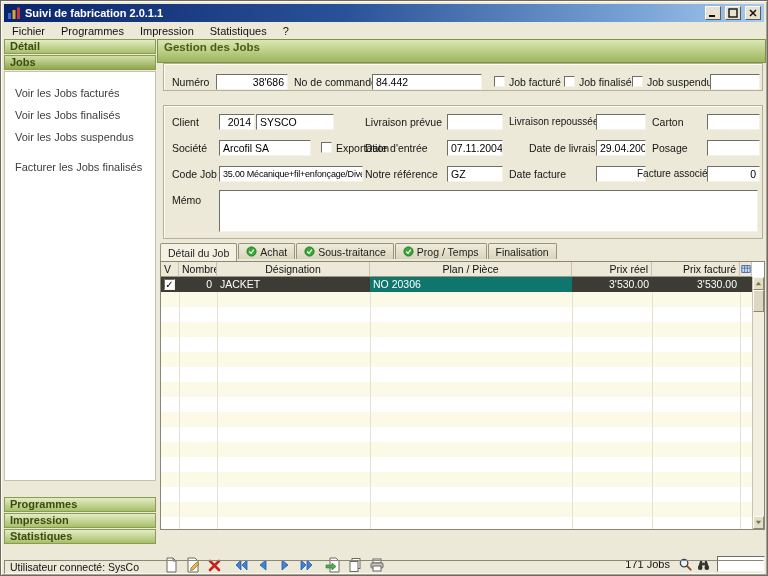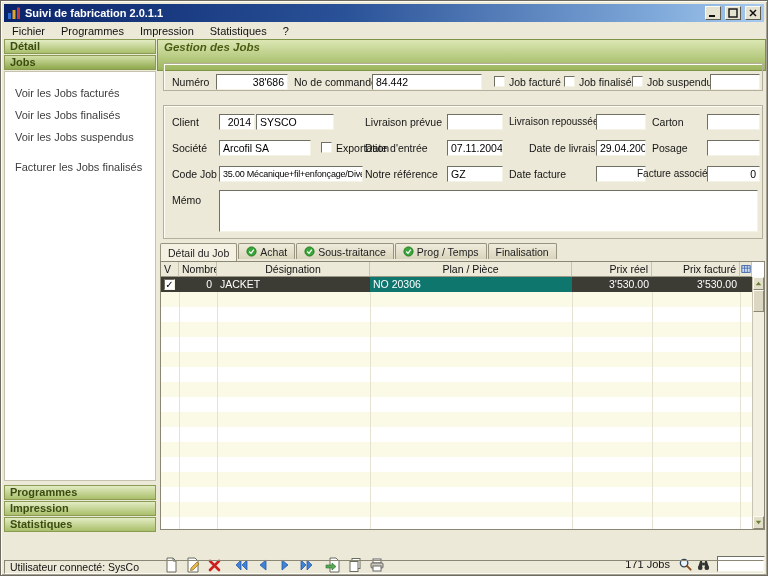--- a/index.html
+++ b/index.html
@@ -7,25 +7,25 @@
 body{width:768px;height:576px;background:#c0bdb0}
 #win{position:relative;width:768px;height:576px;background:#ece9d8;border:1px solid #6e6c60;box-shadow:inset 1px 1px 0 #fdfcf5,inset -1px -1px 0 #a5a295}
 .titlebar{position:absolute;left:3px;top:3px;width:760px;height:18px;background:linear-gradient(90deg,#0a246a 0%,#2a5298 45%,#7da7d8 85%,#a6caf0 100%);display:flex;align-items:center;gap:4px;padding:0 3px;color:#fff;font-size:11px;font-weight:bold}
 .titlebar .t{flex:1;white-space:nowrap}
 .wbtn{width:16px;height:14px;background:#e6e2d2;border:1px solid;border-color:#fbfaf3 #5f5d52 #5f5d52 #fbfaf3;display:flex;align-items:center;justify-content:center}
 .menubar{position:absolute;left:3px;top:22px;width:760px;height:15px;display:flex;align-items:center;font-size:11px;color:#111}
 .menu-item{padding:1px 8px;cursor:default}
 .sidebar{position:absolute;left:3px;top:38px;width:152px;height:520px}
 .shead{height:15px;margin-bottom:1px;background:linear-gradient(#e3ecc4,#a9bf6a);border:1px solid #8a9c54;font-size:11px;font-weight:bold;color:#3b4c10;line-height:13px;padding-left:5px;cursor:default}
 .shead.active{background:linear-gradient(#d3e0a8,#8fa84c)}
-.spanel{height:410px;background:#fff;border:1px solid #c6c2b0;padding-top:10px;margin-bottom:4px}
+.spanel{height:410px;background:#fff;border:1px solid #c6c2b0;padding-top:10px;margin-bottom:16px}
 .sitem{font-size:11px;color:#3d3d3d;padding:5px 10px;cursor:default;white-space:nowrap}
 .sitem.gap{margin-top:8px}
 .main{position:absolute;left:156px;top:38px;width:609px;height:520px}
-.mhead{position:absolute;left:0;top:0;width:609px;height:32px;background:linear-gradient(#dce7b4,#9cb65c);border:1px solid #7e9348;font-size:11.5px;font-style:italic;font-weight:bold;color:#4a5c12;line-height:14px;padding-left:6px}
+.mhead{position:absolute;left:0;top:0;width:609px;height:24px;background:linear-gradient(#dce7b4,#9cb65c);border:1px solid #7e9348;font-size:11.5px;font-weight:bold;color:#4a5c12;line-height:14px;padding-left:6px}
 .gbox{position:absolute;border:1px solid #b3af9c;box-shadow:inset 1px 1px 0 #fffef4}
 .flabel{position:absolute;font-size:10.5px;color:#151515;white-space:nowrap}
 .flabel.sm{font-size:10px}
 .finput{position:absolute;height:16px;background:#fff;border:1px solid;border-color:#6f6f63 #f4f2e4 #f4f2e4 #6f6f63;font-size:10.5px;line-height:14px;padding:0 3px;white-space:nowrap;overflow:hidden;color:#000}
 .finput.tiny{font-size:9px;letter-spacing:-0.2px}
 .ra{text-align:right}
 .cb{position:absolute;width:11px;height:11px;background:#fff;border:1px solid;border-color:#6f6f63 #f4f2e4 #f4f2e4 #6f6f63;font-size:10px;line-height:9px;text-align:center;color:#000}
 .cb.checked::after{content:"✓"}
 .memo{position:absolute;background:#fff;border:1px solid;border-color:#6f6f63 #f4f2e4 #f4f2e4 #6f6f63}
 .tabs{position:absolute;left:3px;top:204px;height:18px;display:flex;}

